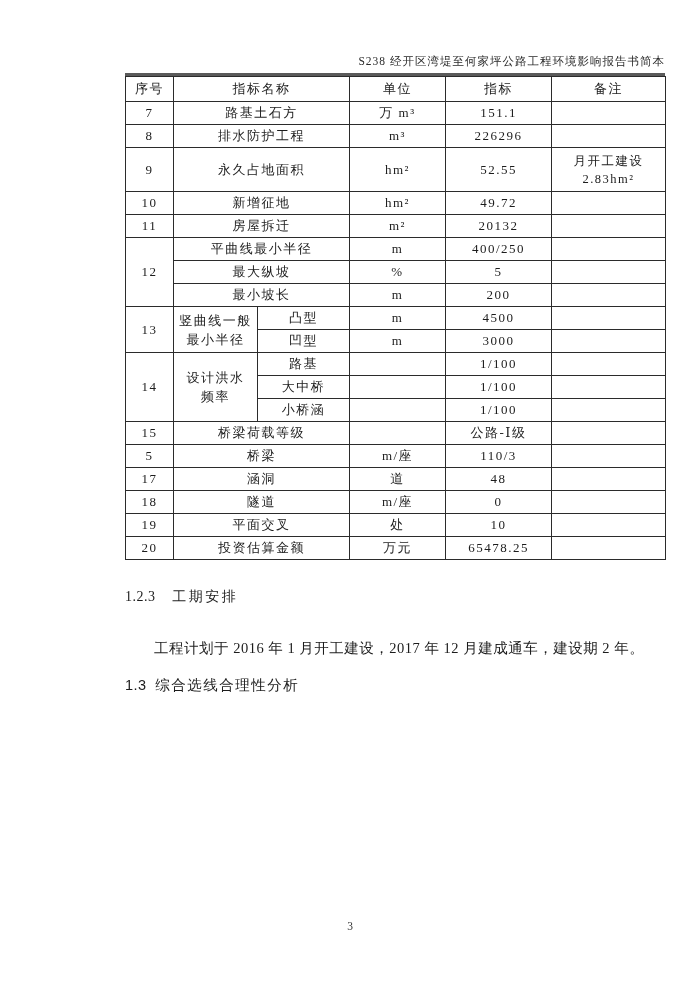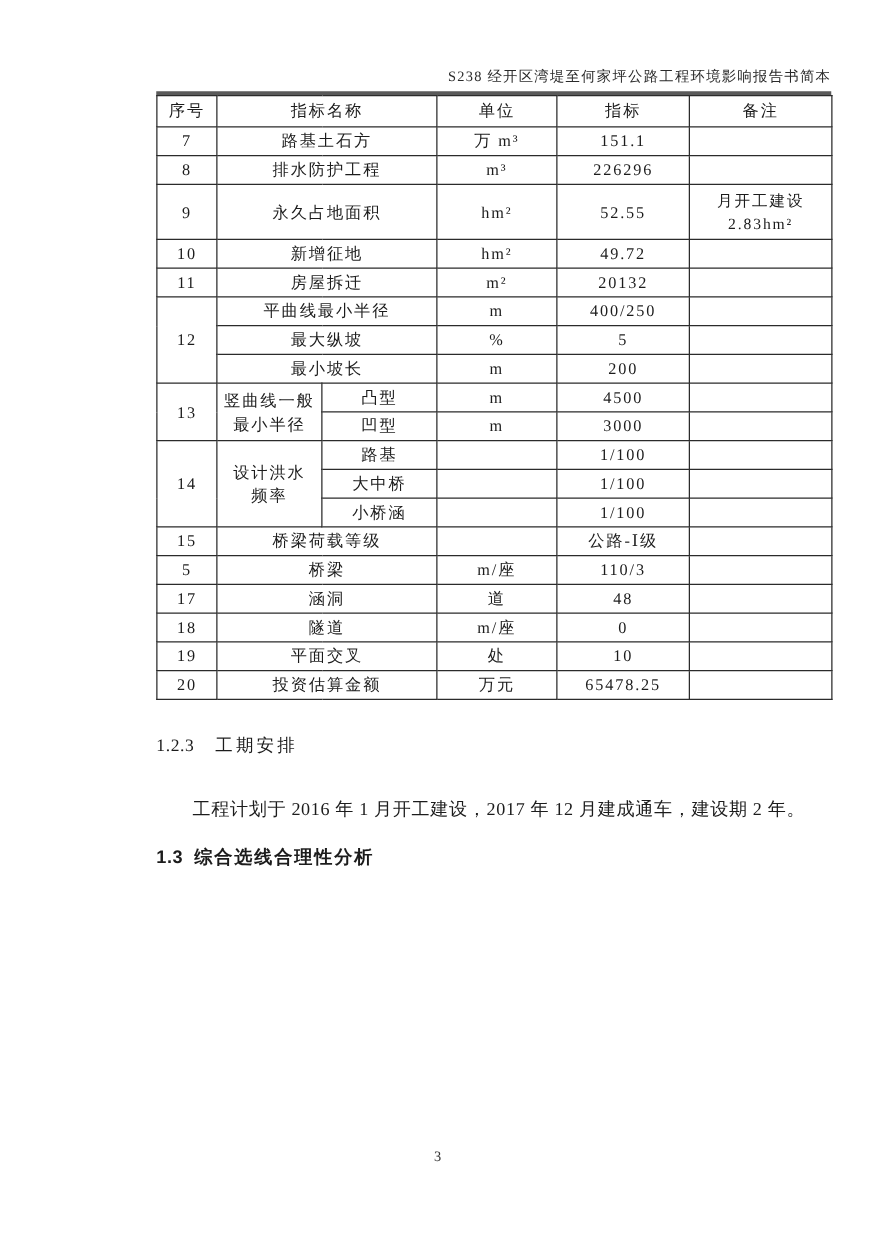--- a/index.html
+++ b/index.html
@@ -68,21 +68,21 @@
     margin-top: 28px;
     font-size: 14.5px;
     line-height: 28px;
     letter-spacing: 0.5px;
     text-indent: 2em;
     text-align: justify;
   }
   .sec-head-bold {
     margin-top: 14px;
     font-family: "Liberation Sans", "DejaVu Sans", sans-serif;
-    font-weight: bold;
+    font-weight: normal;
     font-size: 14.5px;
     letter-spacing: 0.5px;
   }
   .sec-head-bold .sec-no { margin-right: 0.6em; }
   .sec-head-bold .sec-title { letter-spacing: 1.5px; }
   .page-number {
     position: absolute;
     top: 920px;
     left: 0;
     width: 100%;

